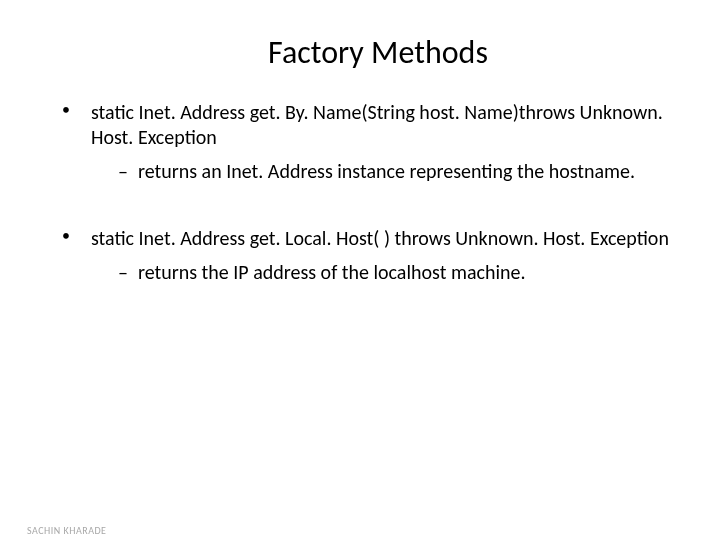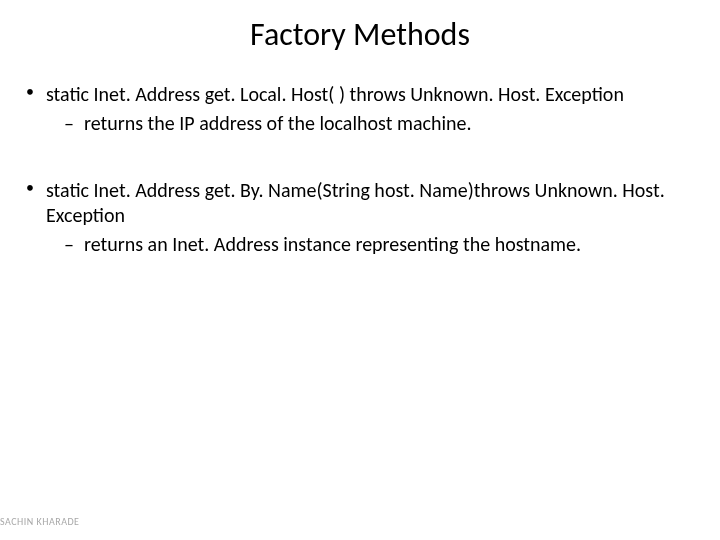--- a/index.html
+++ b/index.html
@@ -1,16 +1,16 @@
 <!DOCTYPE html>
 <html><head>
   <meta charset="utf-8">
   <style>
     * {
-      margin: 0;
+      margin: 9px;
       padding: 0;
       box-sizing: border-box;
     }
     body {
       width: 720px;
       height: 540px;
       background: #ffffff;
       font-family: Calibri, Arial, sans-serif;
       color: #000000;
       padding: 10px 20px 0 20px;
@@ -73,26 +73,26 @@
       color: #a8a8a8;
     }
   </style>
 </head>
 <body>
 
 <h1 class="title">Factory Methods</h1>
 
 <ul class="bullet-list">
   <li class="bullet-item">
+    <div class="method-sig">static Inet. Address get. By. Name(String host. Name)throws Unknown. Host. Exception</div>
+    <ul class="sub-list">
+      <li class="sub-item">returns an Inet. Address instance representing the hostname.</li>
+    </ul>
+  </li>
+  <li class="bullet-item">
     <div class="method-sig">static Inet. Address get. Local. Host( ) throws Unknown. Host. Exception</div>
     <ul class="sub-list">
       <li class="sub-item">returns the IP address of the localhost machine.</li>
-    </ul>
-  </li>
-  <li class="bullet-item">
-    <div class="method-sig">static Inet. Address get. By. Name(String host. Name)throws Unknown. Host. Exception</div>
-    <ul class="sub-list">
-      <li class="sub-item">returns an Inet. Address instance representing the hostname.</li>
     </ul>
   </li>
 </ul>
 
 <div class="footer">SACHIN KHARADE</div>
 
 </body></html>

